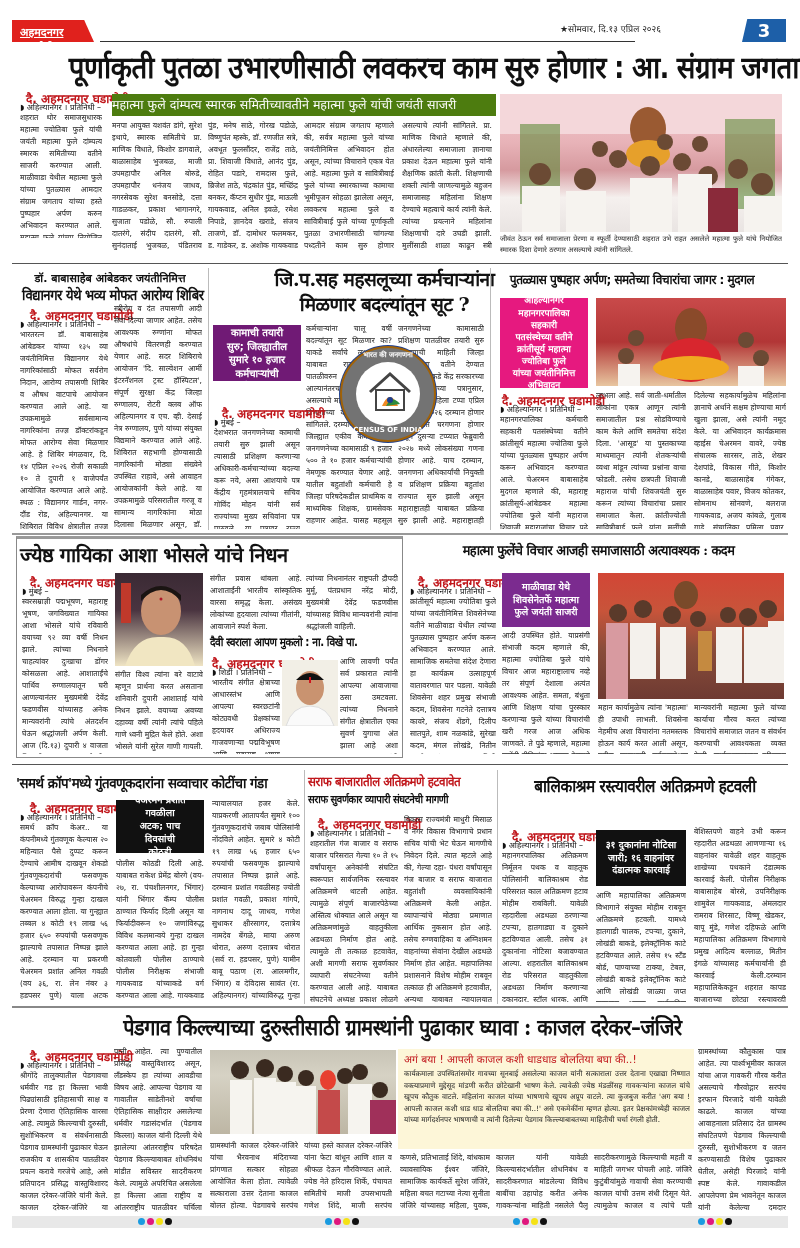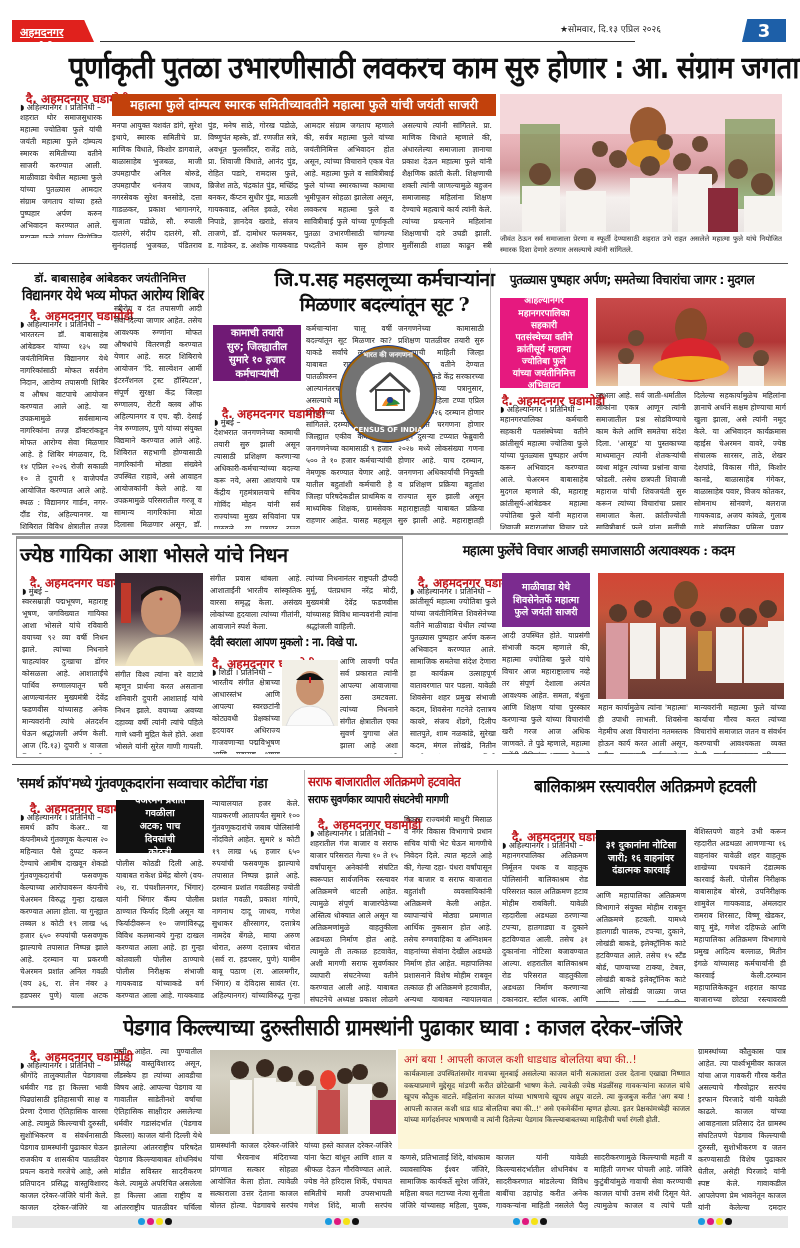--- a/index.html
+++ b/index.html
@@ -7,21 +7,21 @@
 body{font-family:"DejaVu Sans",sans-serif;color:#111;position:relative}
 .abs{position:absolute}
 .masthead-tag{left:12px;top:20px;width:82px;height:22px;background:#e0211d;color:#fff;font-weight:bold;font-size:11px;padding:4px 0 0 8px;clip-path:polygon(0 0,88% 0,100% 100%,0 100%);text-decoration:underline}
 .masthead-rule{left:100px;top:41px;width:535px;height:1px;background:#333}
 .date{left:560px;top:22px;width:180px;font-size:9px;color:#222}
 .pageno{left:742px;top:19px;width:44px;height:23px;background:#1d5fa8;color:#fff;font-weight:bold;font-size:18px;text-align:center;line-height:23px;clip-path:polygon(12% 0,100% 0,100% 100%,0 100%)}
 .h1{font-weight:bold;color:#111;white-space:nowrap;letter-spacing:-0.5px}
 .byline{color:#c0161b;font-weight:bold;font-size:12px}
 .dateline{font-size:8px;color:#111}
 .body{font-size:7.5px;line-height:12px;color:#222;text-align:justify;overflow:hidden}
-.band{background:#c2410c;color:#fff;font-weight:bold;text-align:center}
+.band{background:#4d7c0f;color:#fff;font-weight:normal;}
 .photo{overflow:hidden}
 .box{color:#fff;font-weight:bold;text-align:center;display:flex;align-items:center;justify-content:center;line-height:1.35}
 .rule{background:#555;height:1px}
 .vrule{background:#bbb;width:1px}
 .reg{display:flex;gap:2px;align-items:center}
 .reg span{width:7px;height:7px;border-radius:50%;display:inline-block}
 </style>
 </head>
 <body>
 

